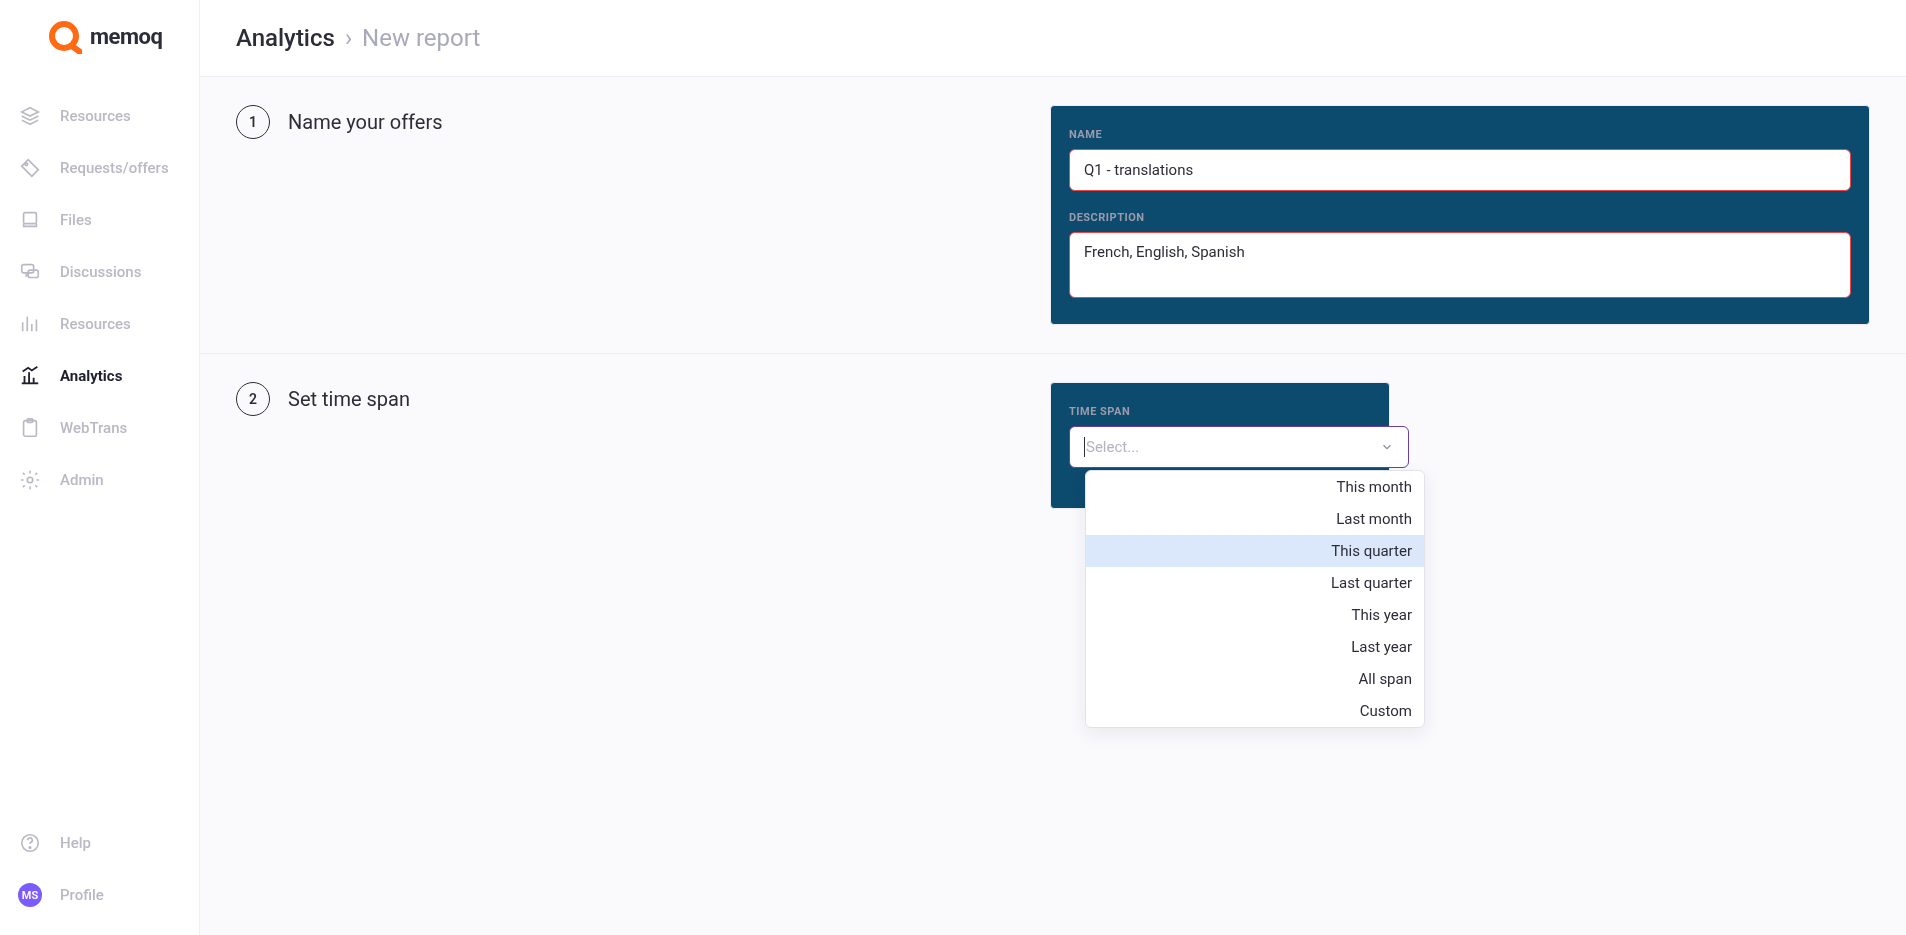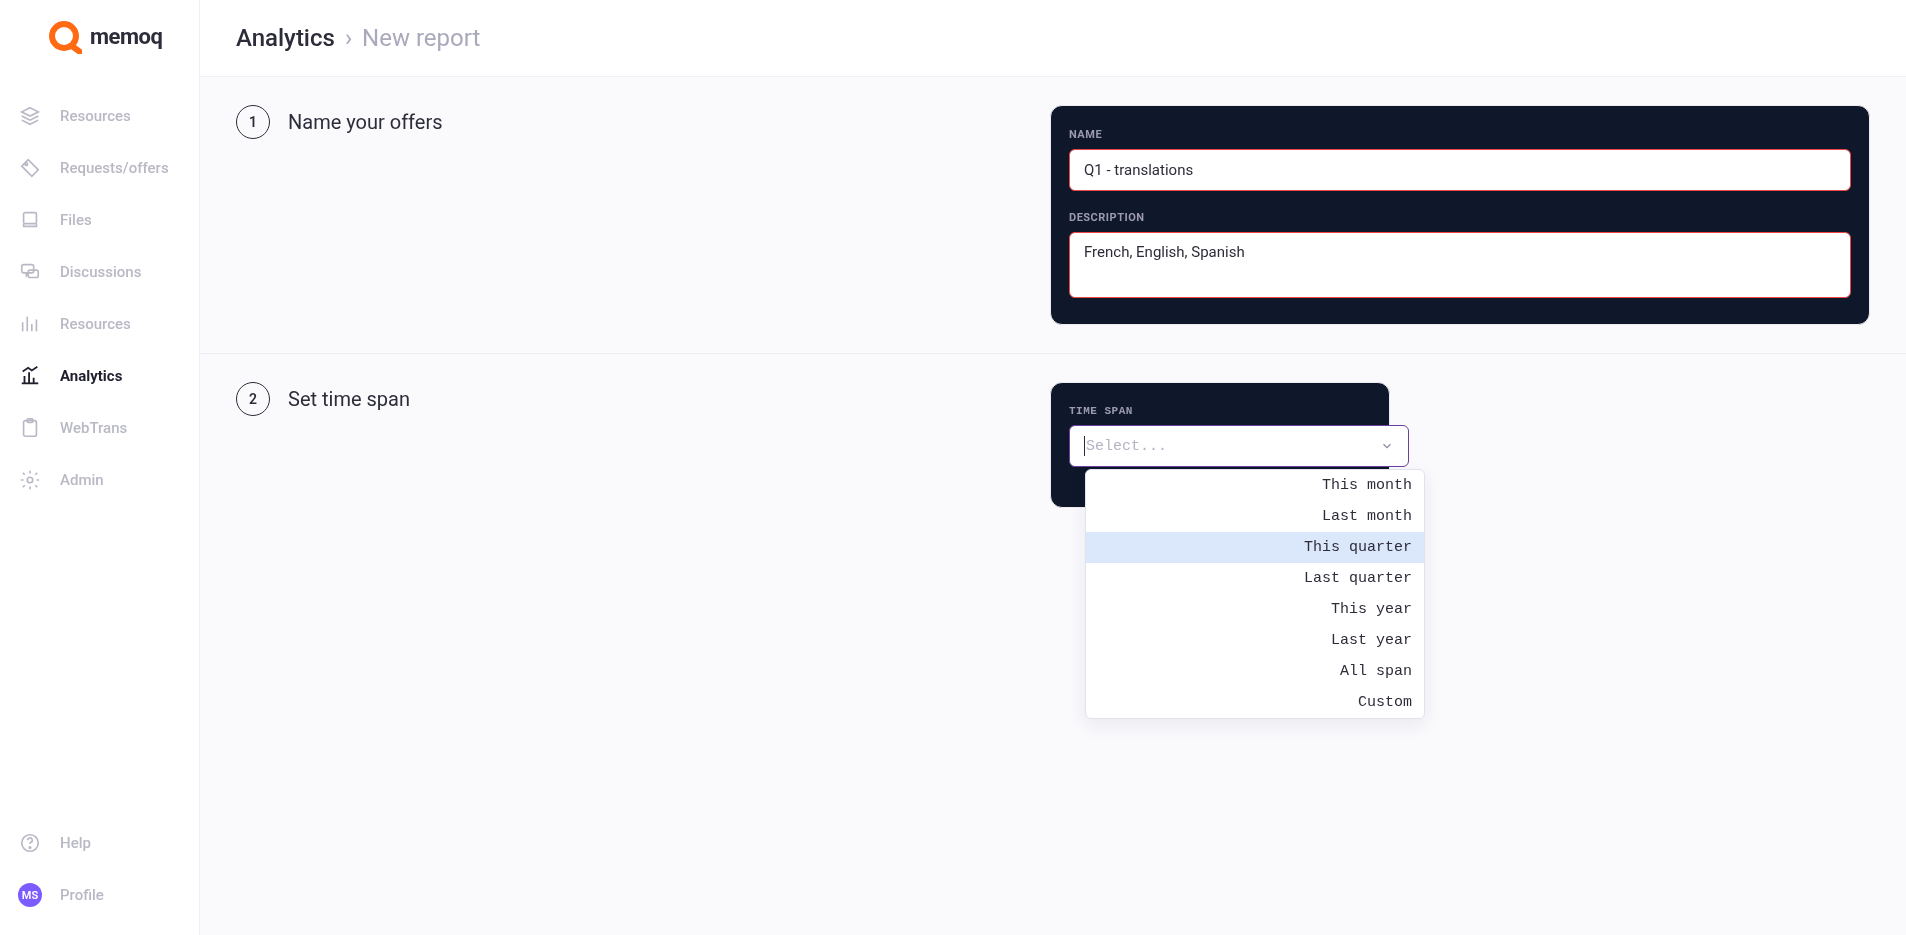--- a/index.html
+++ b/index.html
@@ -99,21 +99,21 @@
 
   .sec-left { display:flex; align-items:center; gap:18px; }
   .step-dot {
     width: 34px;height:34px;border:1.5px solid #2d2d3a;border-radius:50%;
     display:flex;align-items:center;justify-content:center;
     font-size:14px;font-weight:600;
   }
   .step-title { font-size:20px; color:#2d2d3a;}
 
   .panel {
-    background:#0f172a;border:1px solid #ececf2;border-radius:12px;
+    background:#0c4a6e;border:1px solid #ececf2;border-radius:4px;
     padding: 22px 18px;
   }
   .field + .field { margin-top: 20px; }
   .field-label {
     font-size:11px;font-weight:700;letter-spacing:0.5px;
     text-transform:uppercase;color:#9b9bad;margin-bottom:8px;
   }
   .text-input, .textarea, .select-input {
     width:100%;
     border:1px solid #ef4444;border-radius:6px;
@@ -151,21 +151,21 @@
   .option.highlight { background:#dbe8fb; }
 
   
   .hint-bubble{
     width:40px;height:40px;border-radius:50%;
     background:#ff6a13;
     position:absolute;
     left:1094px; top:572px;
     z-index:1;
   }
-  .panel-2 { position:relative; z-index:2; width:340px; padding:22px 18px 40px;font-family:Liberation Mono, monospace;}
+  .panel-2 { position:relative; z-index:2; width:340px; padding:22px 18px 40px;}
 
   svg { display:block; }
 </style>
 </head>
 <body>
 
 <div class="app">
 
   <aside class="sidebar">
     <div class="logo-wrap">

